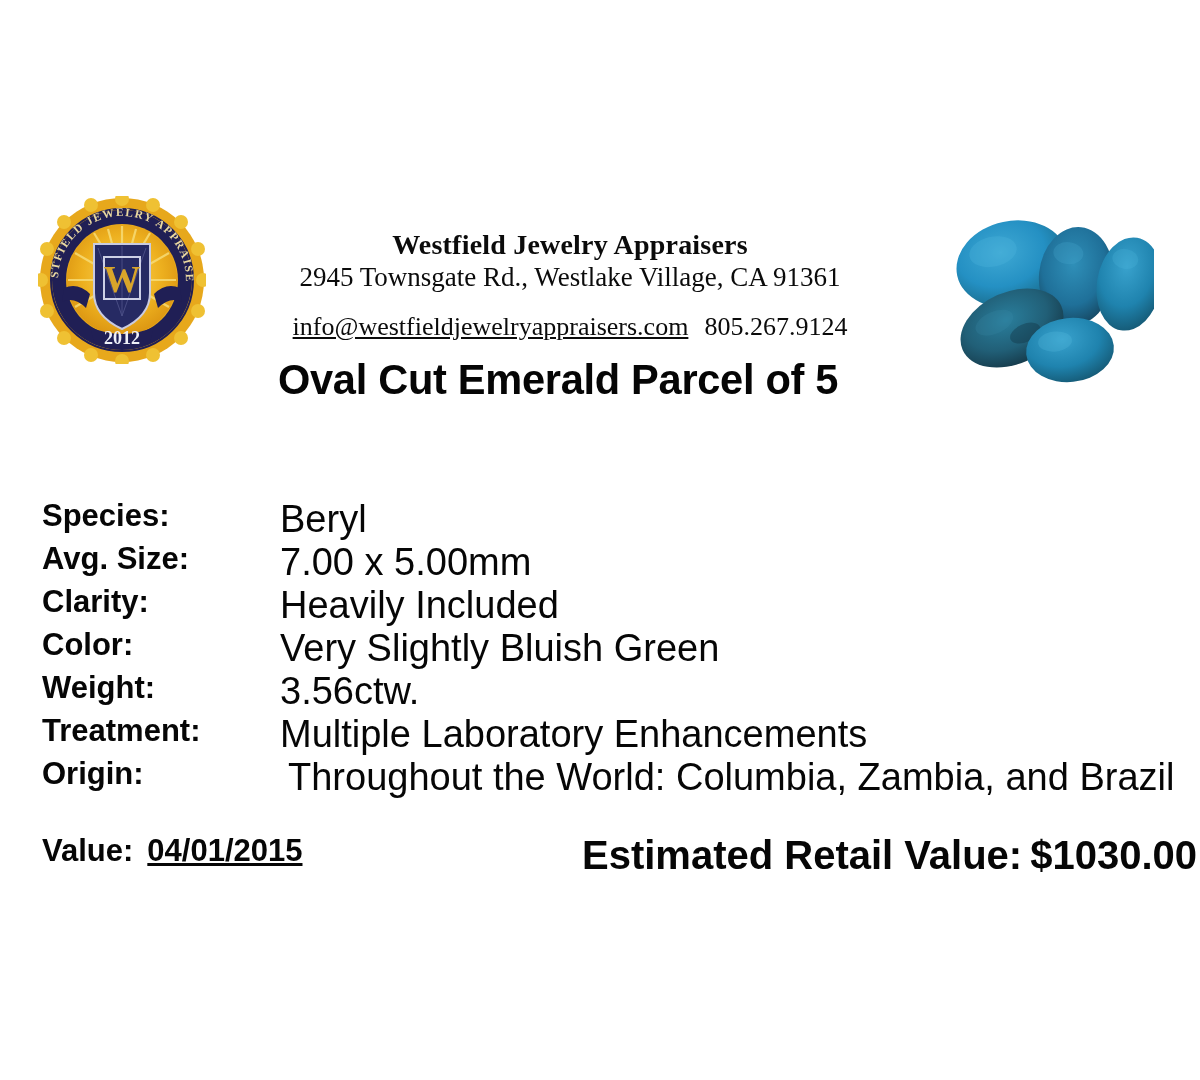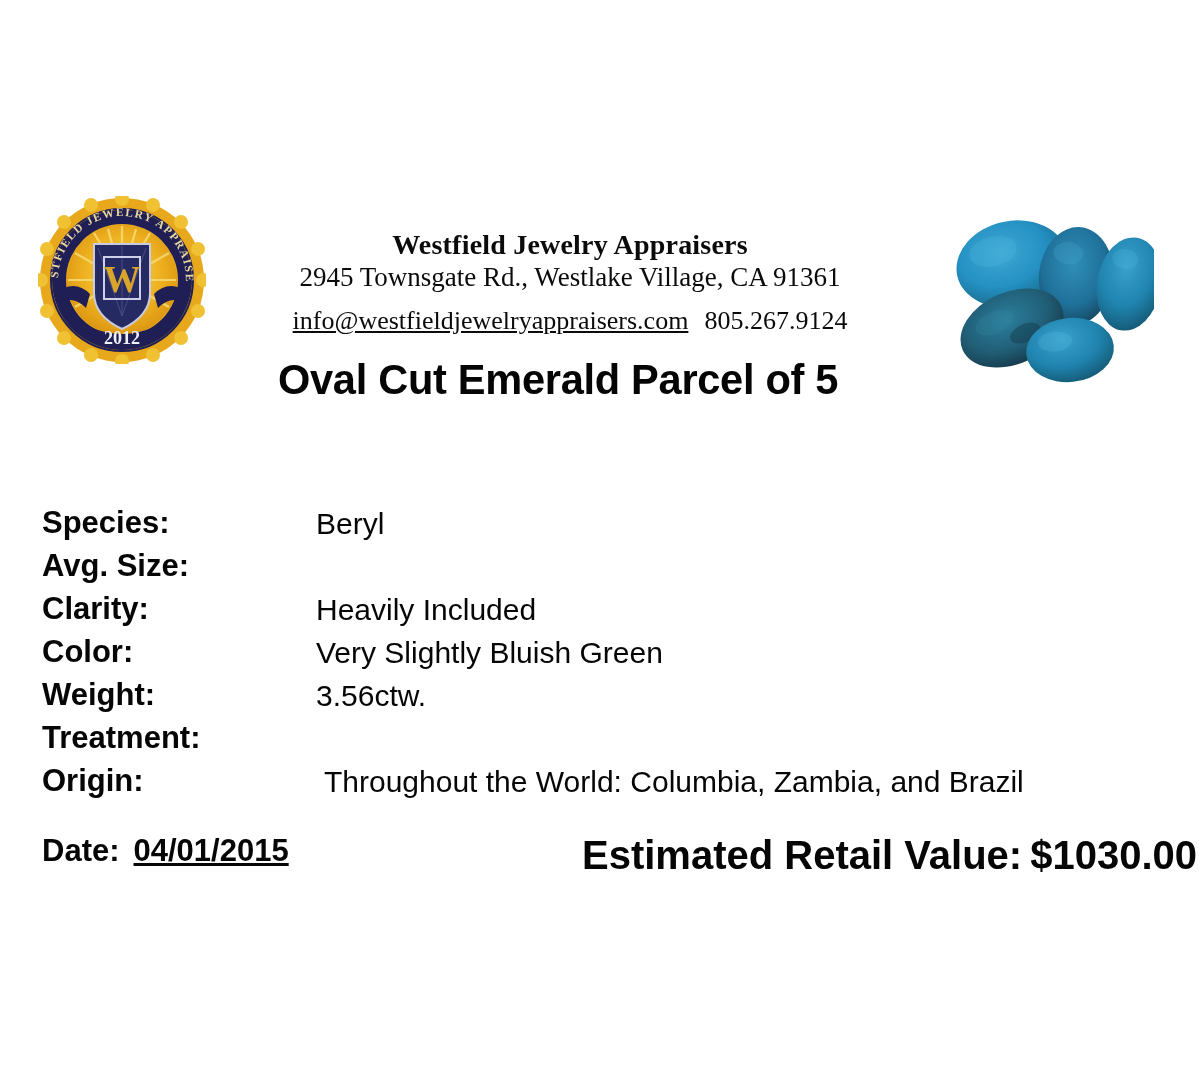--- a/index.html
+++ b/index.html
@@ -52,21 +52,21 @@
   }
   #company-address {
     font-size: 27px;
     line-height: 1.22;
     white-space: nowrap;
   }
   #contact-line {
     font-size: 26px;
     line-height: 1.25;
     white-space: nowrap;
-    margin-top: 11px;
+    margin-top: 17px;
   }
   #contact-email {
     text-decoration: underline;
     text-underline-offset: 2px;
   }
   #contact-phone { margin-left: 16px; }
 
   
   #gem-photo {
     position: absolute;
@@ -94,34 +94,33 @@
 
   
   #spec-table {
     position: absolute;
     left: 42px;
     top: 498px;
     width: 1120px;
   }
   .spec-row {
     display: flex;
-    align-items: flex-end;
+    align-items: flex-start;
     height: 43px;
-    gap: 36px;
   }
   .spec-label {
     width: 238px;
     flex: 0 0 238px;
     font-weight: bold;
     font-size: 31px;
     color: #060606;
     white-space: nowrap;
   }
   .spec-value {
-    font-size: 30px;
+    font-size: 38px;
     color: #060606;
     white-space: nowrap;
   }
   .spec-row.indent .spec-value { padding-left: 8px; }
 
   
   #footer-row {
     position: absolute;
     left: 42px;
     top: 833px;
@@ -303,50 +302,52 @@
 
   <div id="spec-table">
 
     <div class="spec-row">
       <div class="spec-label">Species:</div>
       <div class="spec-value">Beryl</div>
     </div>
 
     <div class="spec-row">
       <div class="spec-label">Avg. Size:</div>
+      <div class="spec-value">7.00 x 5.00mm</div>
     </div>
 
     <div class="spec-row">
       <div class="spec-label">Clarity:</div>
       <div class="spec-value">Heavily Included</div>
     </div>
 
     <div class="spec-row">
       <div class="spec-label">Color:</div>
       <div class="spec-value">Very Slightly Bluish Green</div>
     </div>
 
     <div class="spec-row">
       <div class="spec-label">Weight:</div>
       <div class="spec-value">3.56ctw.</div>
     </div>
 
     <div class="spec-row">
       <div class="spec-label">Treatment:</div>
+      <div class="spec-value">Multiple Laboratory Enhancements</div>
     </div>
 
     <div class="spec-row indent">
       <div class="spec-label">Origin:</div>
       <div class="spec-value">Throughout the World: Columbia, Zambia, and Brazil</div>
     </div>
 
   </div>
 
   <div id="footer-row">
     <div id="date-block">
-      <span>Date:</span><span id="date-value">04/01/2015</span>
+      <span>Value:</span><span id="date-value">04/01/2015</span>
     </div>
     <div id="value-block">
       <span>Estimated Retail Value:</span><span id="retail-amount">$1030.00</span>
     </div>
   </div>
 
 </div>
 
 </body></html>

